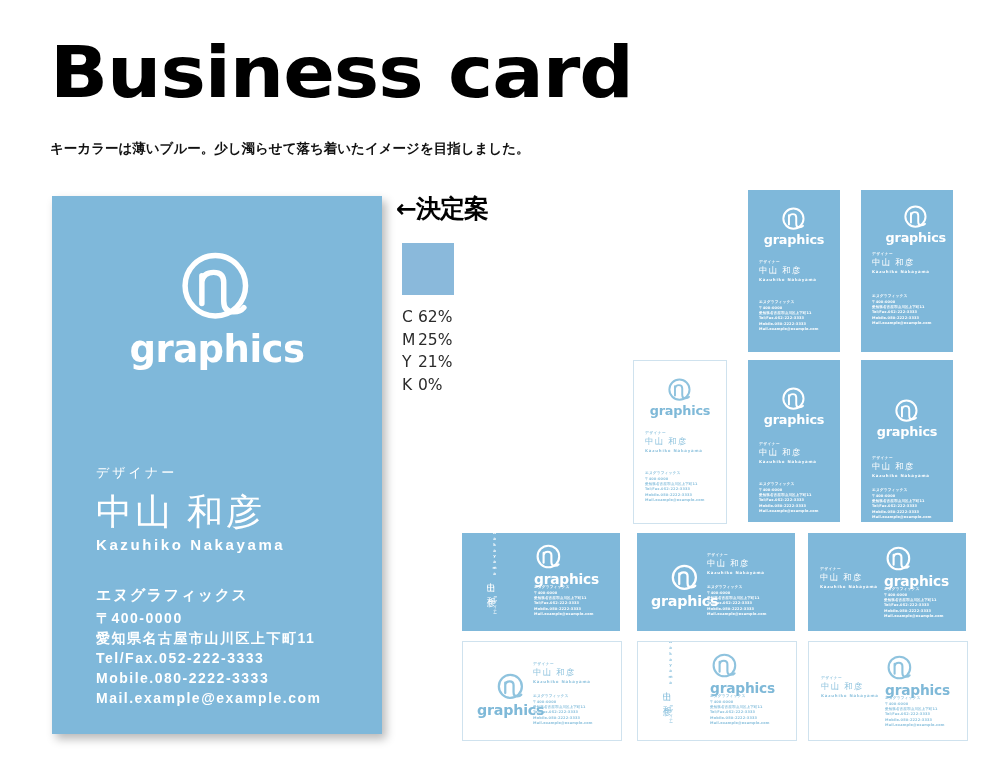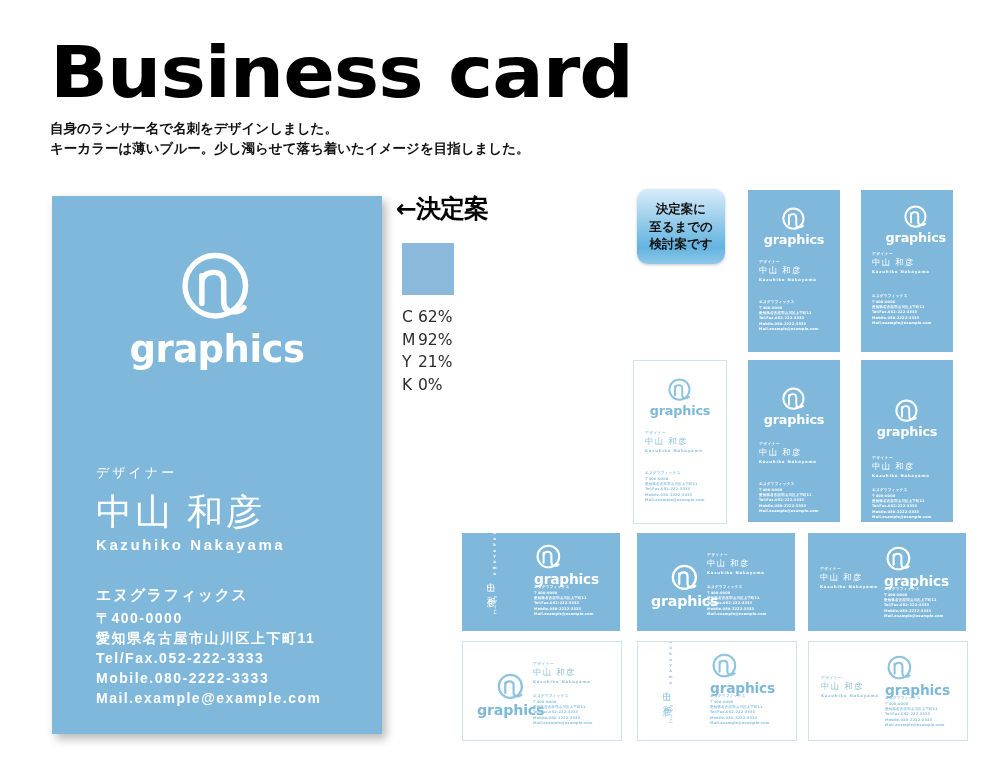--- a/index.html
+++ b/index.html
@@ -93,21 +93,20 @@
   .white .wm{color:#7fb9d8;}
   .vert{writing-mode:vertical-rl;text-orientation:upright;}
   .vert .role{letter-spacing:.4px;}
 </style>
 </head>
 <body>
 
 <div id="page">
 
   <div id="title">Business card</div>
-  <div class="sub" id="sub1">自身のランサー名で名刺をデザインしました。</div>
   <div class="sub" id="sub2">キーカラーは薄いブルー。少し濁らせて落ち着いたイメージを目指しました。</div>
 
   <div id="maincard">
     <div class="logo-wrap">
       <svg class="mark" viewBox="0 0 100 100">
         <circle cx="48" cy="45" r="36" fill="none" stroke="#fff" stroke-width="6.5"></circle>
         <path d="M32 66 L32 33 M32 40 Q34 29 46 29 Q58 29 58 41 L58 63 Q58 76 70 76 Q78 76 82 71" fill="none" stroke="#fff" stroke-width="6.5" stroke-linecap="round" stroke-linejoin="round"></path>
       </svg>
       <div class="wordmark">graphics</div>
     </div>
@@ -121,30 +120,25 @@
       <div class="ln">Tel/Fax.052-222-3333</div>
       <div class="ln">Mobile.080-2222-3333</div>
       <div class="ln">Mail.example@example.com</div>
     </div>
   </div>
 
   <div id="dec-head">←決定案</div>
   <div id="swatch" style="background: rgb(138, 185, 219);"></div>
   <div class="spec" id="spec-cmyk">
       <div><span class="k">C</span><span>62%</span></div>
-      <div><span class="k">M</span><span>92%</span></div>
+      <div><span class="k">M</span><span>25%</span></div>
       <div><span class="k">Y</span><span>21%</span></div>
       <div><span class="k">K</span><span>0%</span></div>
     </div>
 
-  <div id="note">
-    <div>決定案に</div>
-    <div>至るまでの</div>
-    <div>検討案です</div>
-  </div>
 
   <div id="thumbs">
       <div class="thumb blue" style="left: 748px; top: 190px; width: 92px; height: 162px;">
         <div style="display: flex; flex-direction: column; position: absolute; left: 0px; right: 0px; top: 16px; align-items: center;">
           <svg viewBox="0 0 100 100" width="28" height="28">
             <circle cx="48" cy="45" r="36" fill="none" stroke="#ffffff" stroke-width="7"></circle>
             <path d="M32 66 L32 33 M32 40 Q34 29 46 29 Q58 29 58 41 L58 63 Q58 76 70 76 Q78 76 82 71" fill="none" stroke="#ffffff" stroke-width="7" stroke-linecap="round" stroke-linejoin="round"></path>
           </svg>
           <div class="wm" style="font-size: 12.825px; margin-top: -1.62px;">graphics</div>
         </div>

